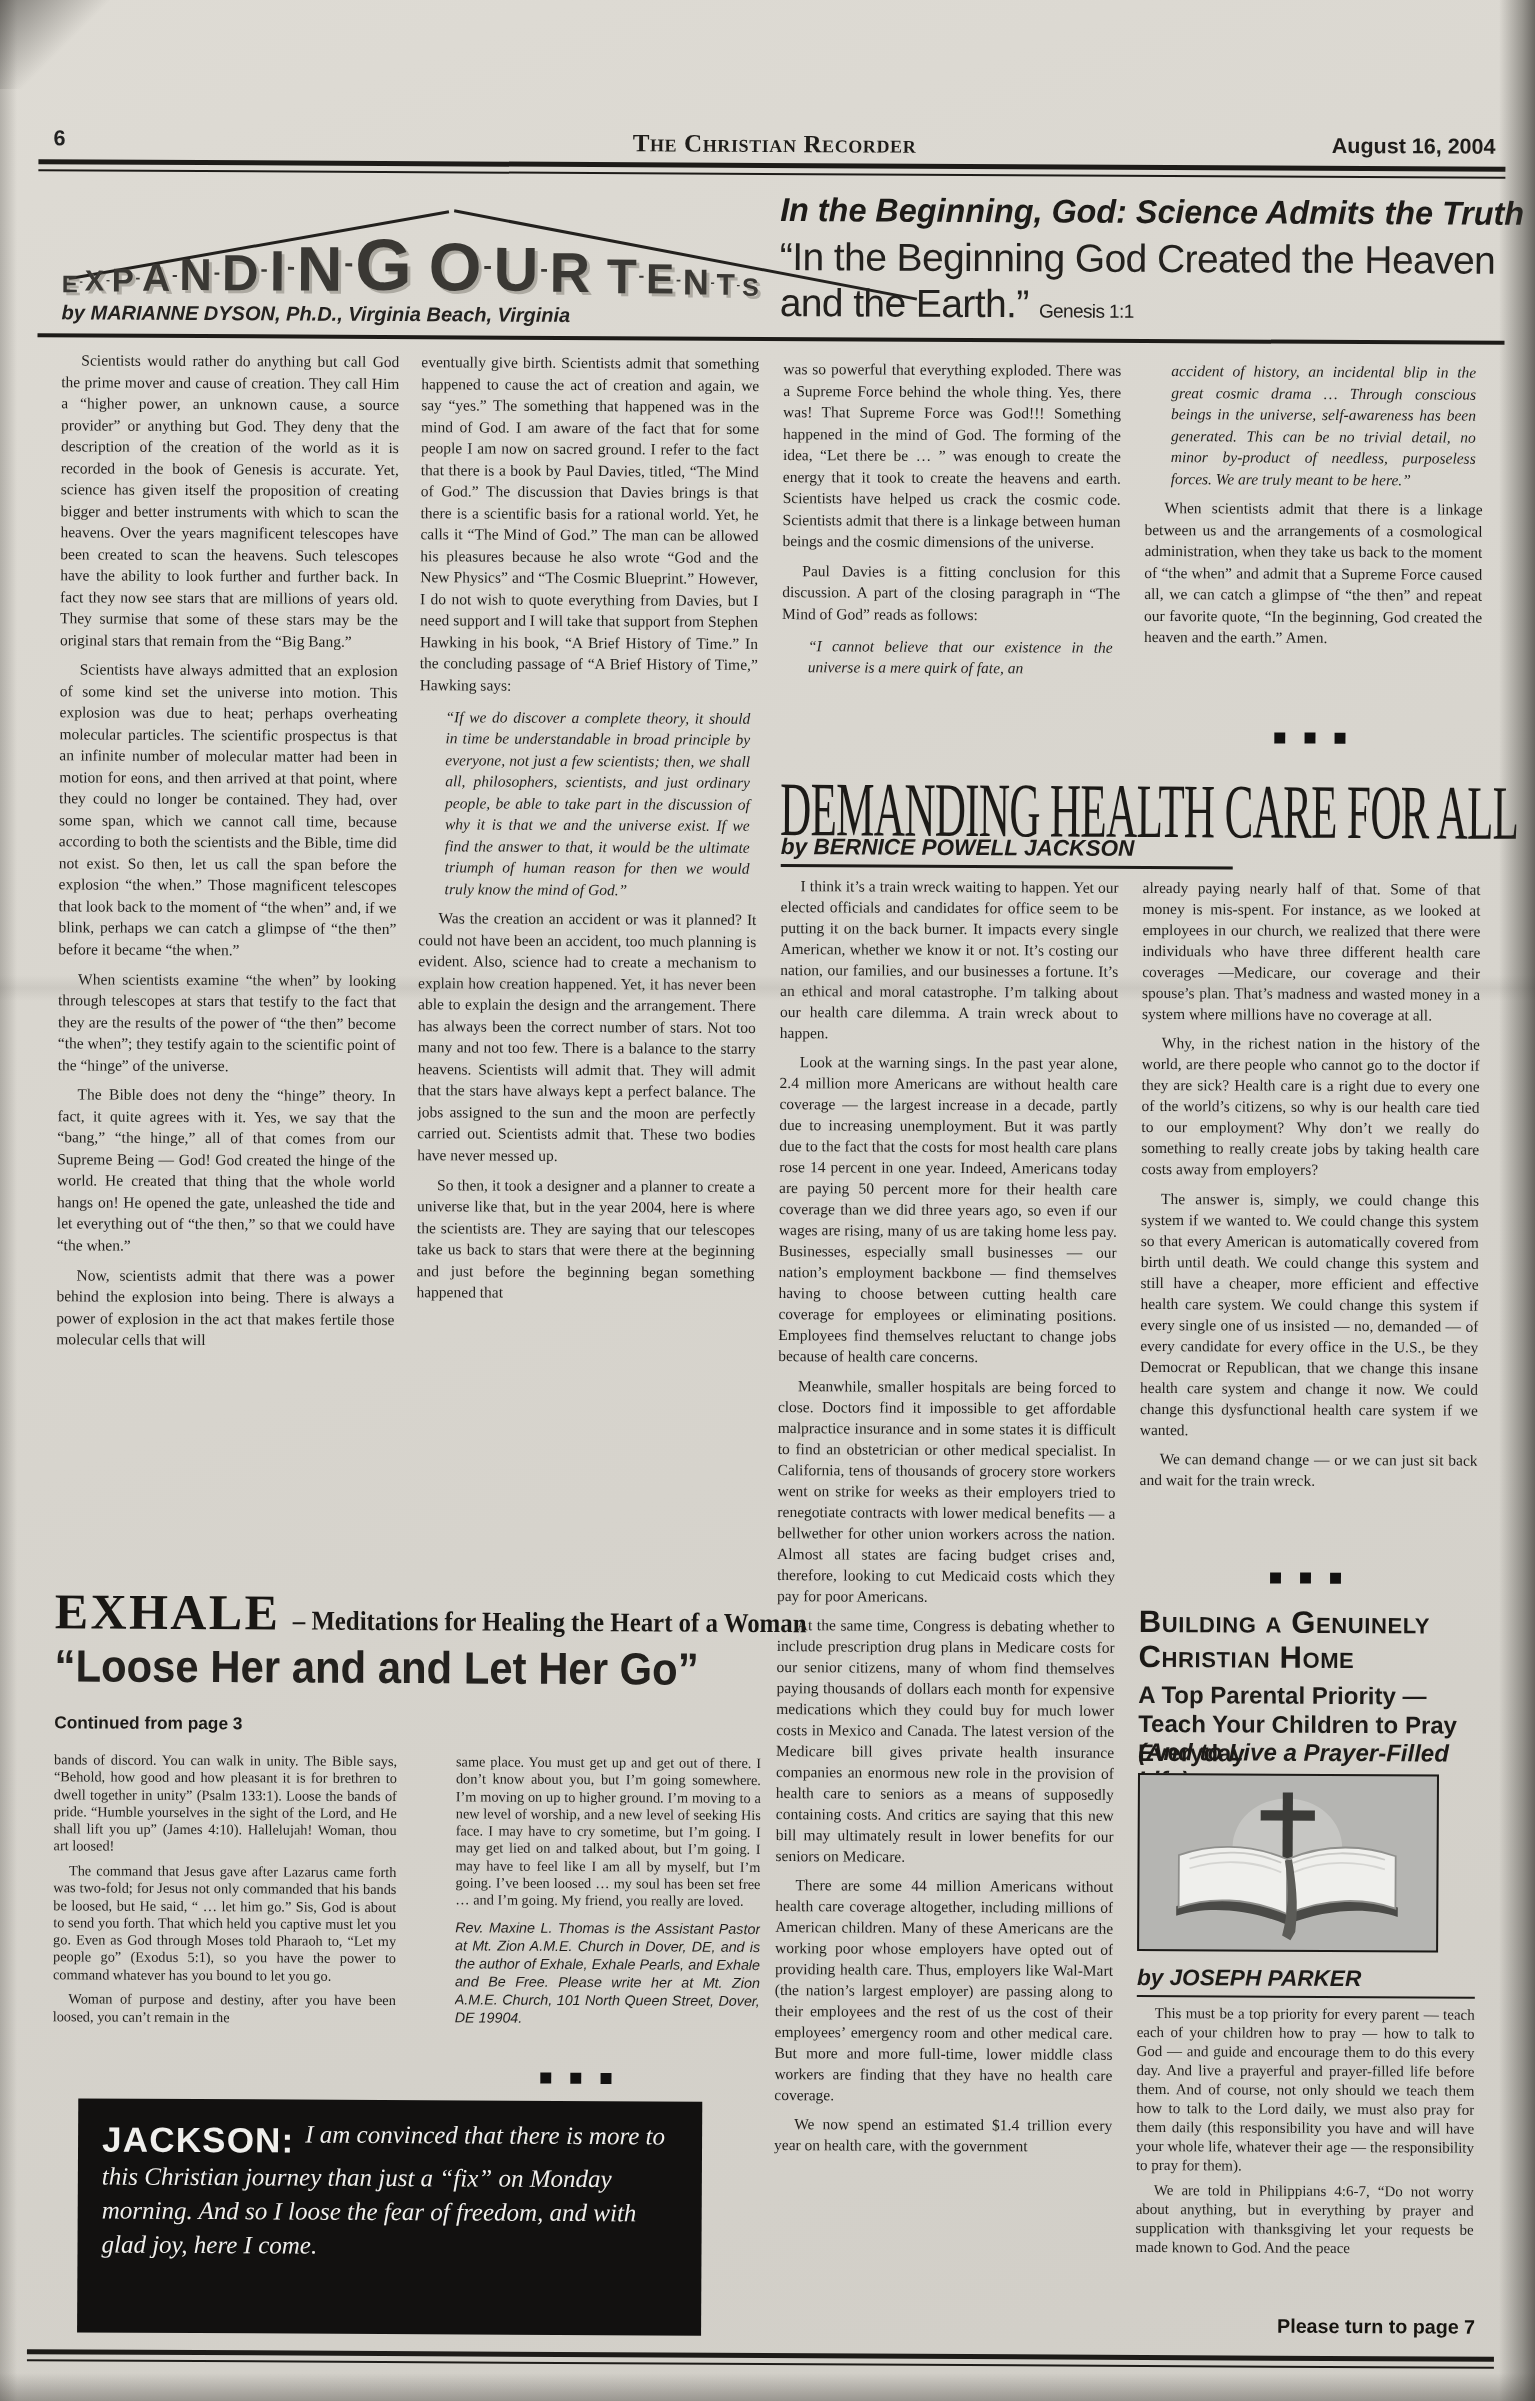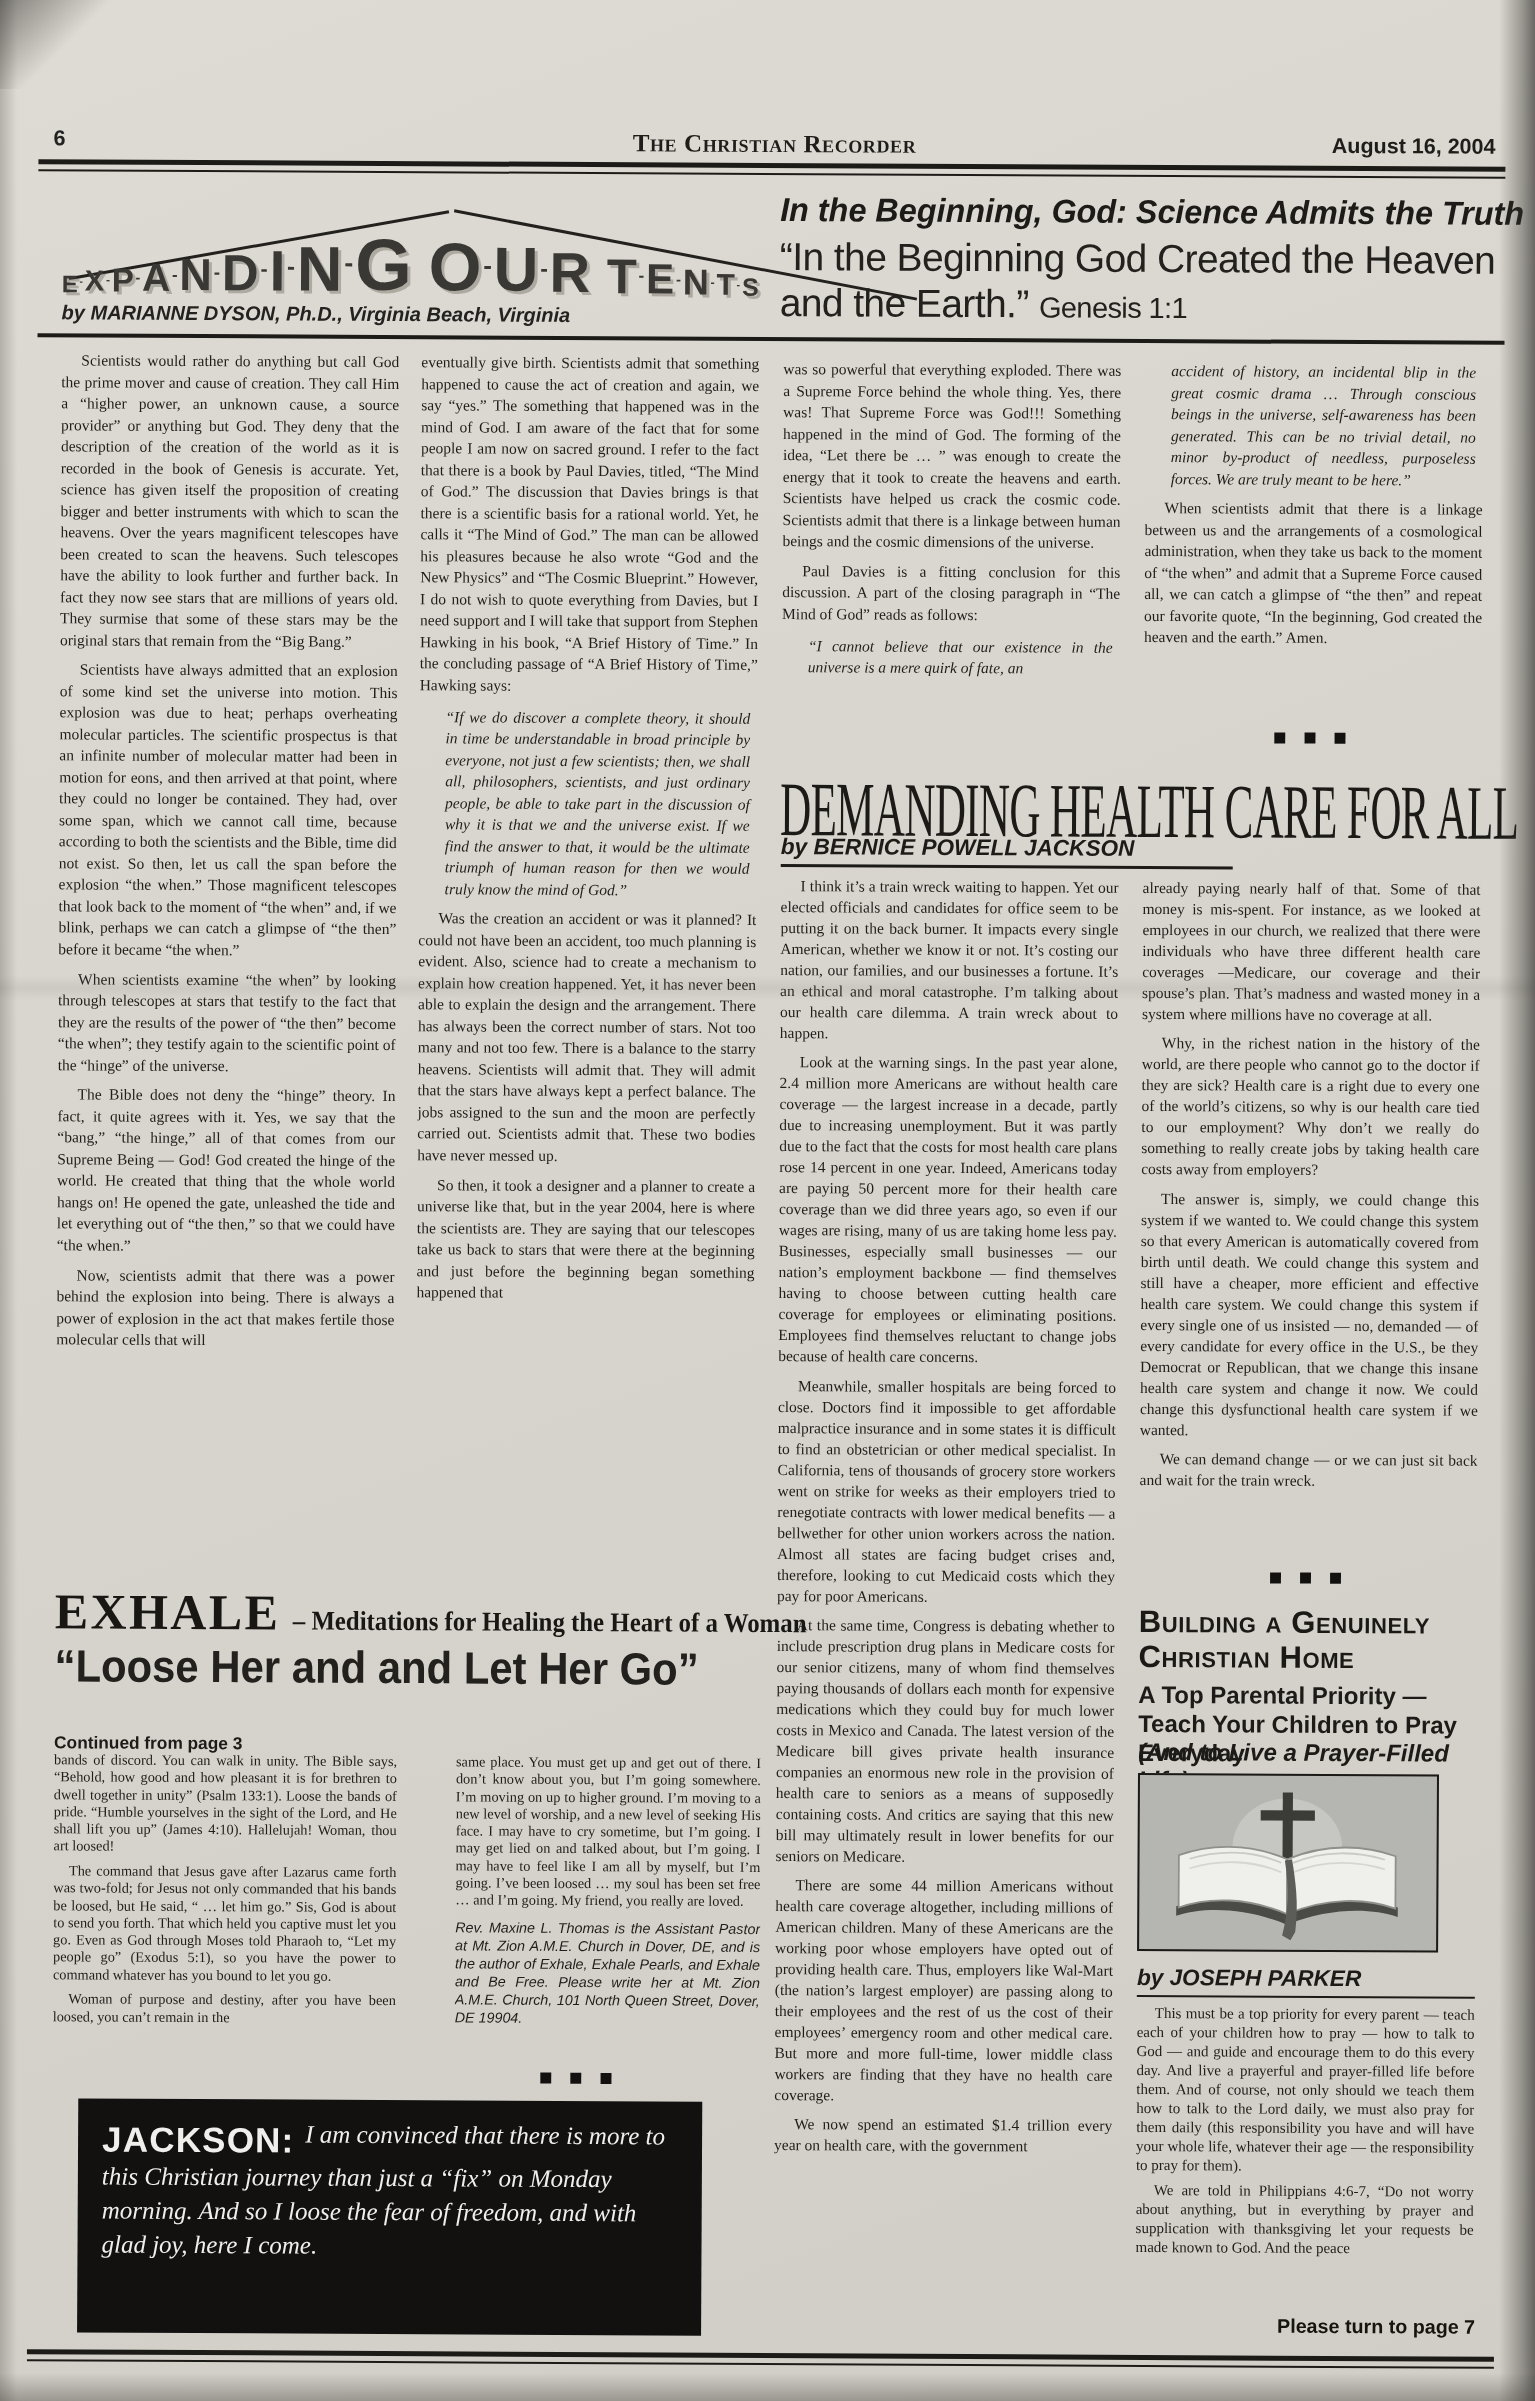--- a/index.html
+++ b/index.html
@@ -15,39 +15,39 @@
   
   #mh-row{position:absolute;left:0;bottom:4.8px;display:flex;align-items:flex-end;font-family:"Liberation Sans",sans-serif;font-weight:bold;color:#3a3834;}
   .mh-letter{display:inline-block;line-height:.82;text-shadow:3px 3px 0 rgba(135,131,122,.55);}
   .mh-hyph{display:inline-block;margin:0 1.8px;line-height:1;}
   .mh-space{display:inline-block;width:16.7px;}
   .roof{position:absolute;background:#23211e;height:3px;transform-origin:left center;}
   .tb{font:bold italic 20px "Liberation Sans",sans-serif;color:#242220;}
   
   .bh-kicker{font:bold italic 33px "Liberation Sans",sans-serif;color:#1d1b18;transform:scaleX(.98);transform-origin:left;white-space:nowrap;}
   .bh-main{font:400 39px/46px "Liberation Sans",sans-serif;color:#23211e;letter-spacing:-0.6px;}
-  .bh-verse{font-size:29px;}
+  .bh-verse{font-size:19px;}
   
   .col{position:absolute;font-family:"Liberation Serif",serif;font-size:15.5px;line-height:21.5px;text-align:justify;color:#201e1b;overflow:hidden;hyphens:auto;-webkit-hyphens:auto;}
   .col.tight{line-height:21px;}
   .col p{margin:8.3px 0 0 0;text-indent:20px;}
   .col p:first-child{margin-top:0;}
   .col p.cont{text-indent:0;margin-top:0;}
   .col p.bq{font-style:italic;text-indent:0;margin:10.7px 7.2px 2.4px 26px;}
   .col p.bq.cont{margin-top:0;}
   .marker{position:absolute;font-family:"DejaVu Sans",sans-serif;font-size:14.3px;letter-spacing:6px;color:#121110;text-align:center;}
   
   .dh{font-family:"Liberation Serif",serif;font-weight:400;font-size:77px;line-height:1;color:#1c1a17;transform:scaleX(.56);transform-origin:left;white-space:nowrap;letter-spacing:-1.2px;}
   .byline-sans{font:bold italic 22.6px "Liberation Sans",sans-serif;color:#1d1b18;}
   
   .ex-head{display:flex;align-items:baseline;gap:12px;}
   .ex-title{font:bold 50px/1 "Liberation Serif",serif;letter-spacing:2.4px;color:#191714;}
   .ex-sub{font:bold 27px "Liberation Serif",serif;color:#191714;transform:scaleX(.92);transform-origin:left;white-space:nowrap;}
   .ex-h2{font:bold 45px/1 "Liberation Sans",sans-serif;color:#23211e;transform:scaleX(.93);transform-origin:left;white-space:nowrap;}
-  .ex-cont{font:bold 17.3px "Liberation Sans",sans-serif;color:#1d1b18;margin-top:20px;}
+  .ex-cont{font:bold 17.3px "Liberation Sans",sans-serif;color:#1d1b18;}
   .excol{position:absolute;font-family:"Liberation Serif",serif;font-size:14.3px;line-height:17.3px;text-align:justify;color:#201e1b;overflow:hidden;}
   .excol p{margin:7.2px 0 0 0;text-indent:15.5px;}
   .excol p:first-child{margin-top:0;}
   .excol p.cont{text-indent:0;margin-top:0;}
   .excol p.bio{font:italic 14.3px/18px "Liberation Sans",sans-serif;text-indent:0;margin-top:9.5px;}
   .ex-box{position:absolute;background:#121110;color:#f0efec;padding:18px 24px;box-sizing:border-box;}
   .ex-box-label{font:bold 35px "Liberation Sans",sans-serif;letter-spacing:1.2px;vertical-align:middle;margin-right:10.7px;}
   .ex-box-text{font:italic 25px/34px "Liberation Serif",serif;}
   
   .bld-title{font:bold 31px/35px "Liberation Sans",sans-serif;font-variant:small-caps;color:#1b1916;letter-spacing:0.6px;}

